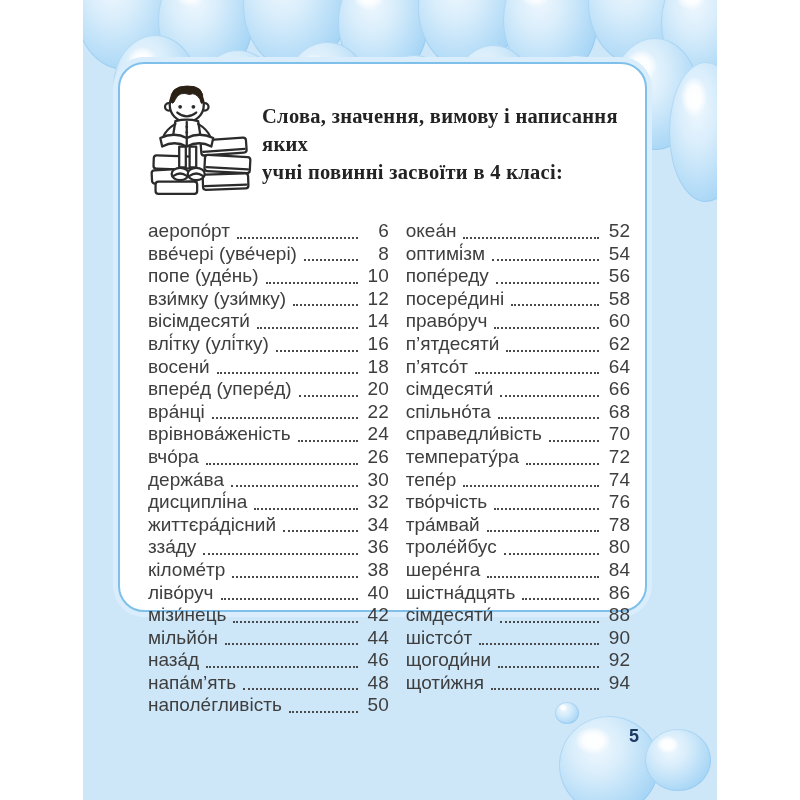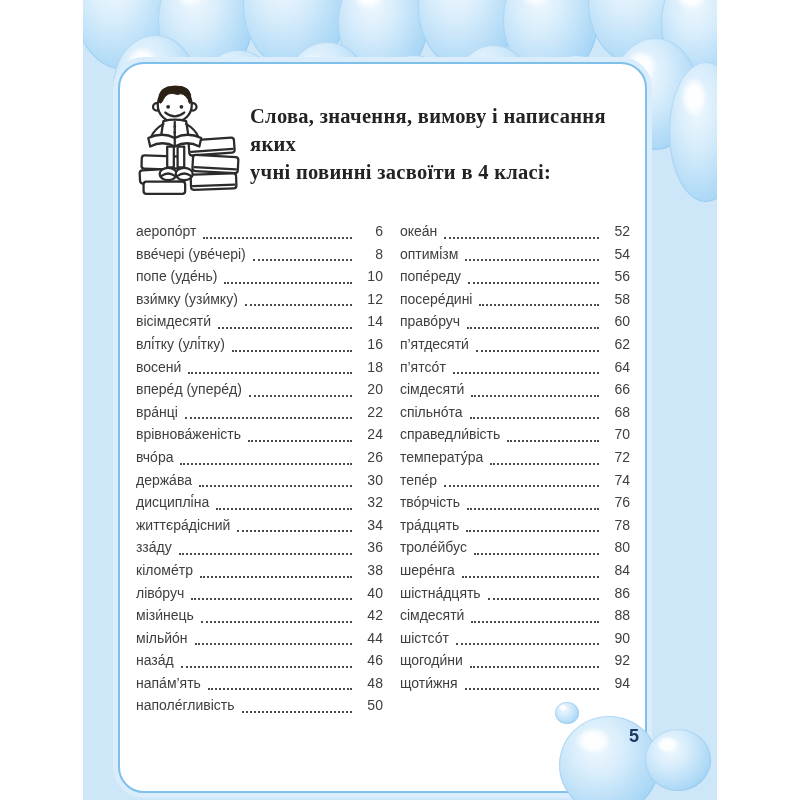--- a/index.html
+++ b/index.html
@@ -6,34 +6,34 @@
   body{font-family:"Liberation Sans", sans-serif; -webkit-font-smoothing:antialiased;}
   .canvas{position:relative;width:800px;height:800px;background:#ffffff;overflow:hidden;}
   .blue-page{position:absolute;left:83px;top:0;width:634px;height:800px;background:#cde6f8;overflow:hidden;}
   .bubble{position:absolute;border-radius:50%;
     background:radial-gradient(ellipse at 38% 32%, #f0f8fe 0%, #d8edfb 30%, #b2dbf7 65%, #9bd0f3 86%, #8cc6ef 100%);
     box-shadow:inset 0 0 0 1px rgba(125,185,235,0.35);}
   .bubble::after{content:"";position:absolute;left:16%;top:11%;width:36%;height:28%;border-radius:50%;
     background:radial-gradient(ellipse at center, rgba(255,255,255,0.98) 0%, rgba(255,255,255,0.85) 40%, rgba(255,255,255,0) 72%);}
   .bubble.z-top{z-index:1;}
   .bubble.z-front{z-index:3;}
-  .card{position:absolute;left:35px;top:62px;width:529px;height:731px;box-sizing:border-box;
+  .card{position:absolute;left:35px;top:62px;width:529px;height:550px;box-sizing:border-box;
     background:#ffffff;border:2px solid #7fc0ea;border-radius:26px;
-    box-shadow:0 0 0 5px #d9edfc;z-index:2;padding:14px 15px 0 16px;}
+    box-shadow:0 0 0 5px #d9edfc;z-index:2;padding:14px 15px 0 28px;}
   .header-row{display:flex;height:142px;}
   .illustration{width:104px;flex:none;margin:2px 0 0 0;}
   .header-text{margin:24px 0 0 10px;font-family:"Liberation Serif", serif;font-weight:bold;
     font-size:20.5px;line-height:28px;color:#232323;letter-spacing:0.3px;}
   .header-text span{display:block;}
   .columns{display:flex;}
   .col{display:block;}
   .col.left{width:249px;margin-right:17px;}
   .col.right{width:232px;}
   .entry{display:flex;align-items:flex-end;height:22.6px;line-height:22.6px;
-    font-size:14px;color:#3e3e3e;}
+    font-size:19px;color:#3e3e3e;}
   .entry .word{white-space:pre;}
   .entry .dots{flex:1;align-self:flex-end;border-bottom:2.2px dotted #4a4a4a;margin:0 5px 4px 7px;min-width:8px;}
   .entry .num{width:26px;flex:none;text-align:right;}
   .page-number{position:absolute;left:538px;top:726px;width:26px;text-align:center;
     font-weight:bold;font-size:18px;color:#1d3a63;z-index:4;}
   svg .ln{fill:none;stroke:#2b2b2b;stroke-width:2.4;stroke-linecap:round;stroke-linejoin:round;}
   svg .fw{fill:#ffffff;stroke:#2b2b2b;stroke-width:2.4;stroke-linejoin:round;}
   svg .hair{fill:#2b2014;stroke:#2b2014;stroke-width:1;}
   svg .dot{fill:#2b2b2b;stroke:none;}
 </style>
@@ -294,21 +294,21 @@
               <span class="word">тепе́р</span>
               <span class="dots"></span>
               <span class="num">74</span>
             </div>
             <div class="entry">
               <span class="word">тво́рчість</span>
               <span class="dots"></span>
               <span class="num">76</span>
             </div>
             <div class="entry">
-              <span class="word">тра́дцять</span>
+              <span class="word">тра́мвай</span>
               <span class="dots"></span>
               <span class="num">78</span>
             </div>
             <div class="entry">
               <span class="word">троле́йбус</span>
               <span class="dots"></span>
               <span class="num">80</span>
             </div>
             <div class="entry">
               <span class="word">шере́нга</span>

